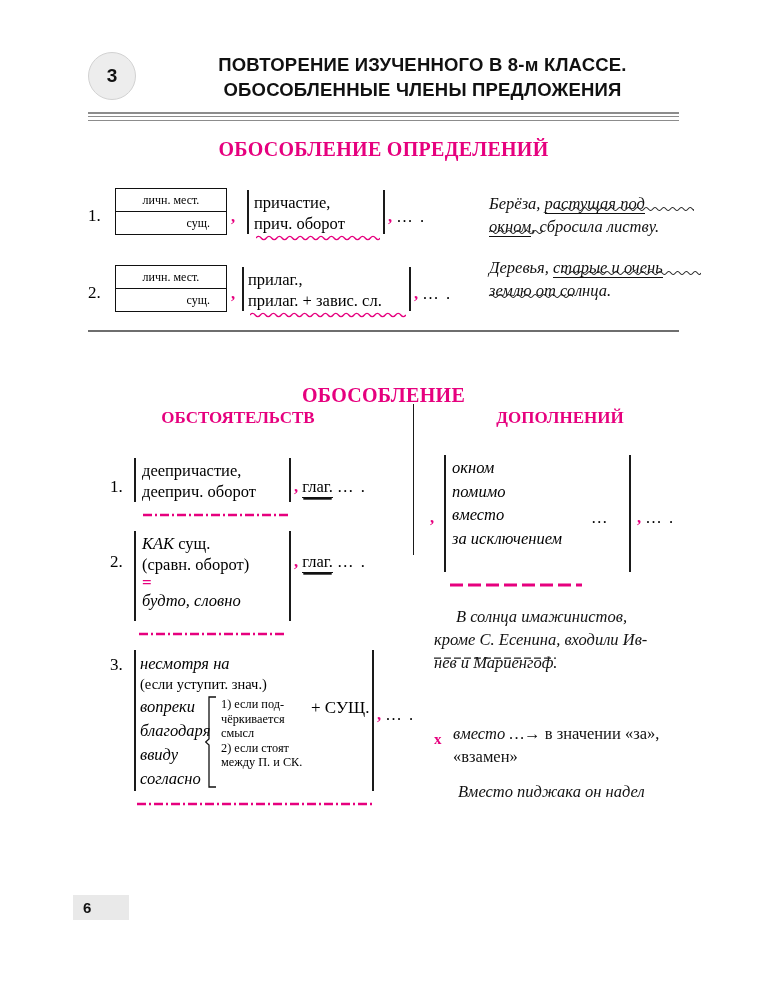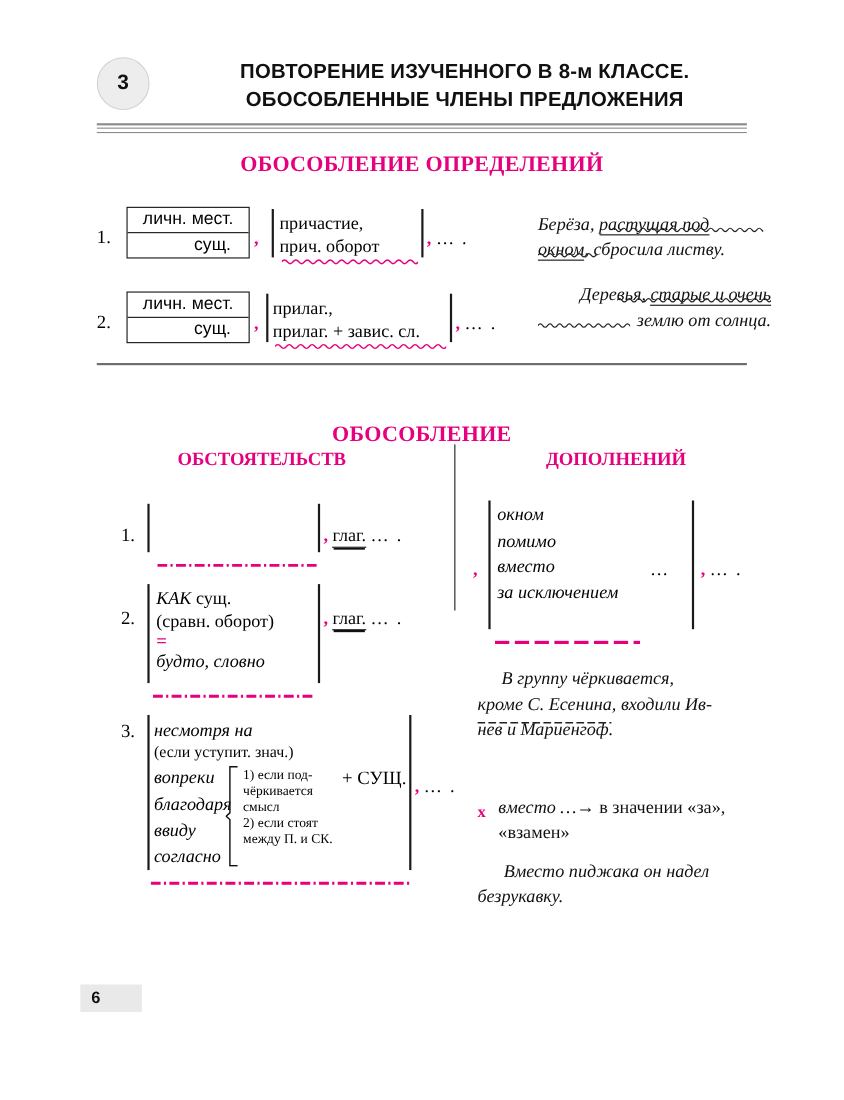--- a/index.html
+++ b/index.html
@@ -38,22 +38,22 @@
 
   
   .num{position:absolute;font-size:17px;font-family:"Liberation Serif",serif;}
   .vbar{position:absolute;background:#1a1a1a;width:1.6px;}
   .pink{color:#E6007E;font-weight:bold;}
   .dots{letter-spacing:1.6px;}
 
   
   .tbl{position:absolute;border:1.7px solid #111;box-sizing:border-box;width:112px;}
   .tbl div{
-    font-size:16px;line-height:20px;text-align:center;padding:1px 3px;
-    font-family:Liberation Sans, sans-serif;
+    font-size:12px;line-height:20px;text-align:center;padding:1px 3px;
+    font-family:Liberation Serif, serif;
   }
   .tbl .r1{border-bottom:1.4px solid #111;}
   .tbl .r2{text-align:right;padding-right:16px;}
 
   .cell{
     position:absolute;font-size:16.5px;line-height:21px;
     font-family:"Liberation Serif", serif;
   }
   .tail{position:absolute;font-size:16.5px;font-family:"Liberation Serif",serif;}
 
@@ -200,21 +200,21 @@
     <svg width="156" height="7" viewBox="0 0 156 7">
         <path d="M0 4 Q2.6 0.6 5.2 4 T10.4 4 T15.6 4 T20.8 4 T26 4 T31.2 4 T36.4 4 T41.6 4 T46.8 4 T52 4 T57.2 4 T62.4 4 T67.6 4 T72.8 4 T78 4 T83.2 4 T88.4 4 T93.6 4 T98.8 4 T104 4 T109.2 4 T114.4 4 T119.6 4 T124.8 4 T130 4 T135.2 4 T140.4 4 T145.6 4 T150.8 4 T156 4" fill="none" stroke="#E6007E" stroke-width="1.3"></path>
       </svg>
   </div>
 
   <div class="tail" style="left:414px;top:284px;">
     <span class="pink">,</span>
     <span class="dots">… .</span>
   </div>
 
-  <div class="example" style="left:489px;top:256px;width:212px;text-align:right;">
+  <div class="example" style="left:489px;top:256px;width:212px;">
     <div>
       <span>Деревья,&nbsp;</span><span class="ul-solid">старые и очень</span>
     </div>
     <div>землю от солнца.</div>
   </div>
   <div class="u-wave" style="left:561px;top:269px;width:140px;">
     <svg width="140" height="7" viewBox="0 0 140 7">
         <path d="M0 4 Q2.2 1 4.4 4 T8.8 4 T13.2 4 T17.6 4 T22 4 T26.4 4 T30.8 4 T35.2 4 T39.6 4 T44 4 T48.4 4 T52.8 4 T57.2 4 T61.6 4 T66 4 T70.4 4 T74.8 4 T79.2 4 T83.6 4 T88 4 T92.4 4 T96.8 4 T101.2 4 T105.6 4 T110 4 T114.4 4 T118.8 4 T123.2 4 T127.6 4 T132 4 T136.4 4 T140 4" fill="none" stroke="#222" stroke-width="1.05"></path>
       </svg>
   </div>
@@ -229,20 +229,24 @@
   <div class="sect-title" style="top:362px;margin-top:22px;">ОБОСОБЛЕНИЕ</div>
 
   <div class="col-title" style="left:88px;top:408px;width:300px;">ОБСТОЯТЕЛЬСТВ</div>
   <div class="col-title" style="left:430px;top:408px;width:260px;">ДОПОЛНЕНИЙ</div>
 
   <div class="vbar" style="left:413px;top:404px;height:151px;width:1.4px;"></div>
 
   <div class="num" style="left:110px;top:477px;">1.</div>
 
   <div class="vbar" style="left:134px;top:458px;height:44px;"></div>
+  <div class="cell" style="left:142px;top:460px;width:146px;">
+    <div>деепричастие,</div>
+    <div>дееприч. оборот</div>
+  </div>
   <div class="vbar" style="left:289px;top:458px;height:44px;"></div>
 
   <div class="u-dashdot" style="left:143px;top:503px;width:145px;">
     <svg width="145" height="4" viewBox="0 0 145 4">
         <line x1="0" y1="2" x2="145" y2="2" stroke="#E6007E" stroke-width="2.6" stroke-dasharray="9 3 2 3"></line>
       </svg>
   </div>
 
   <div class="tail" style="left:294px;top:477px;">
     <span class="pink">,</span>
@@ -341,21 +345,21 @@
   <div class="tail dots" style="left:591px;top:508px;">…</div>
 
   <div class="vbar" style="left:629px;top:455px;height:117px;"></div>
 
   <div class="tail" style="left:637px;top:508px;">
     <span class="pink">,</span>
     <span class="dots">… .</span>
   </div>
 
   <div class="example just" style="left:434px;top:605px;width:262px;">
-    <div style="text-indent:22px;">В группу чёркивается,</div>
+    <div style="text-indent:22px;">В солнца имажинистов,</div>
     <div>
       <span>кроме С. Есенина</span><span>, входили Ив-</span>
     </div>
     <div>нев и Мариенгоф.</div>
   </div>
   <div class="u-dash" style="left:434px;top:646px;width:122px;">
     <svg width="122" height="4" viewBox="0 0 122 4">
         <line x1="0" y1="2" x2="122" y2="2" stroke="#222" stroke-width="1.25" stroke-dasharray="7 3"></line>
       </svg>
   </div>
@@ -364,20 +368,19 @@
 
   <div class="example" style="left:453px;top:722px;width:248px;">
     <div>
       <span>вместо …</span><span class="upright">→</span><span class="upright">&nbsp;в значении «за»,</span>
     </div>
     <div class="upright">«взамен»</div>
   </div>
 
   <div class="example" style="left:434px;top:780px;width:262px;">
     <div style="text-indent:24px;">Вместо пиджака он надел</div>
-    <div>безрукавку.</div>
   </div>
 
   <div class="folio">
     <span>6</span>
   </div>
 
 </div>
 
 </body></html>

